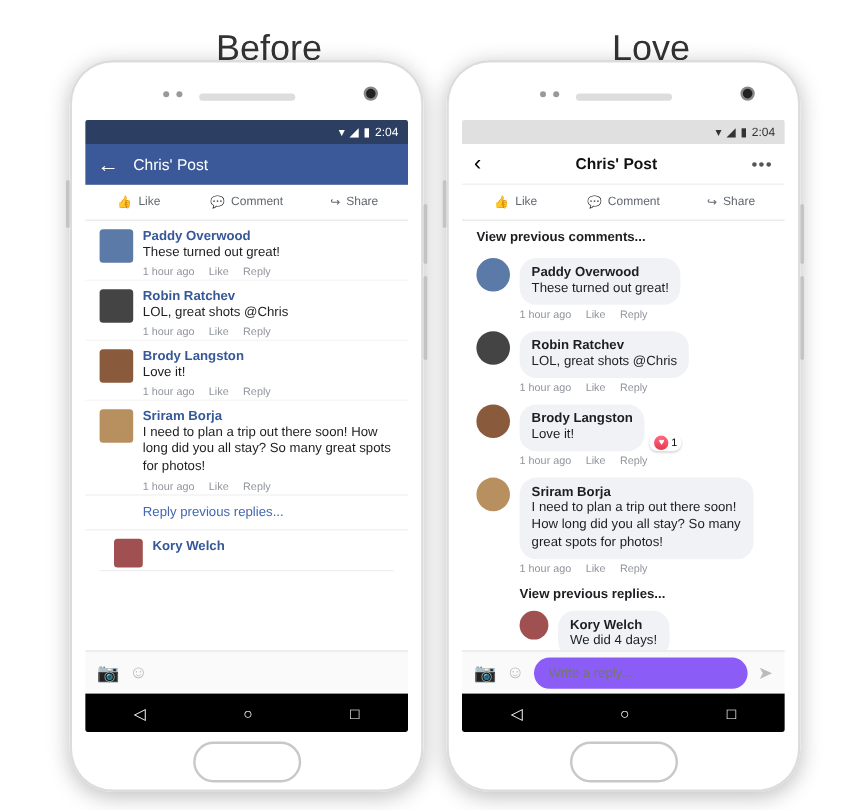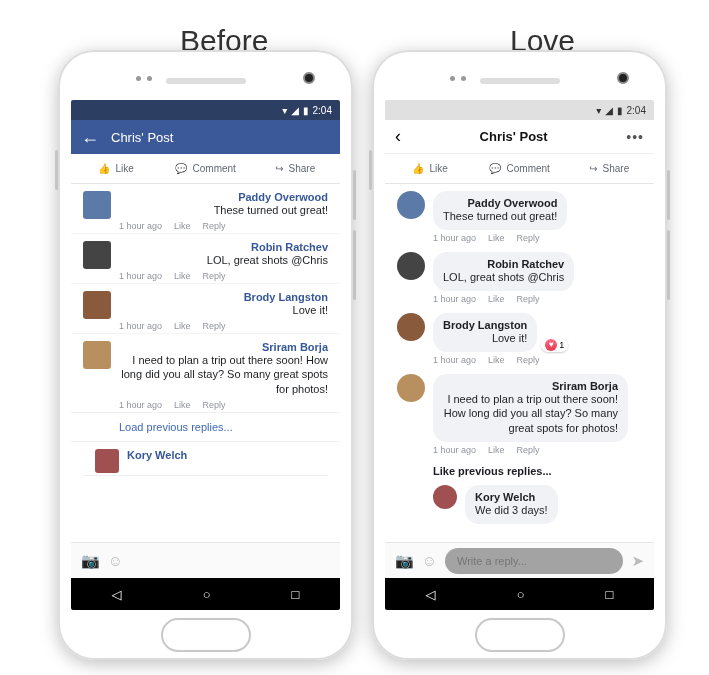--- a/index.html
+++ b/index.html
@@ -28,39 +28,39 @@
 .header-blue .back{font-size:18px;}
 .header-blue .title{font-size:13px;font-weight:500;}
 .header-light{ background:#fff; height:34px; display:flex; align-items:center; padding:0 10px; border-bottom:1px solid #eee;}
 .header-light .back{font-size:18px;color:#000;}
 .header-light .title{flex:1;text-align:center;font-size:13px;font-weight:600;color:#111;}
 .header-light .more{font-size:14px;color:#555;letter-spacing:1px;}
 .action-row{height:30px;display:flex;border-bottom:1px solid #e5e5e5;}
 .action-row .ab{flex:1;display:flex;align-items:center;justify-content:center;gap:5px;font-size:10px;color:#616770;}
 .load-link{padding:8px 12px;font-size:11px;color:#4267b2;border-bottom:1px solid #f0f0f0;}
 .load-dark{padding:8px 12px 4px;font-size:11px;color:#1c1e21;font-weight:600;}
-.comments{padding:0;text-align:right;}
+.comments{padding:0;}
 .cmt{display:flex;padding:7px 12px 2px;border-bottom:1px solid #f4f4f4;}
 .cmt:last-child{border-bottom:none;}
 .av{width:28px;height:28px;border-radius:3px;flex-shrink:0;background:#789;}
 .av.r{border-radius:50%;}
 .cmt-body{margin-left:8px;flex:1;}
 .name{font-size:11px;font-weight:600;color:#365899;}
 .name.d{color:#1c1e21;}
 .txt{font-size:11px;color:#1c1e21;line-height:1.35;}
 .meta{font-size:9px;color:#90949c;margin-top:3px;display:flex;gap:12px;}
 .meta span.act{color:#90949c;font-weight:500;}
 .bubble{display:inline-block;background:#f1f2f6;border-radius:14px;padding:6px 10px;max-width:195px;}
 .reaction{display:inline-flex;align-items:center;background:#fff;border-radius:10px;box-shadow:0 1px 2px rgba(0,0,0,.2);padding:1px 4px;font-size:9px;margin-left:4px;gap:2px;}
 .reaction .h{width:12px;height:12px;border-radius:50%;background:linear-gradient(#ff6b81,#e63950);display:flex;align-items:center;justify-content:center;color:#fff;font-size:8px;}
 .nested{margin-left:36px;}
 .composer{position:absolute;bottom:32px;left:0;right:0;height:36px;border-top:1px solid #e5e5e5;display:flex;align-items:center;padding:0 10px;gap:8px;background:#fafafa;}
 .composer .ci{color:#bbb;font-size:15px;}
 .composer input{flex:1;border:none;background:transparent;font-size:11px;outline:none;}
-.composer.new input{background:#a3a3a3;border-radius:15px;height:26px;padding:0 12px;}
+.composer.new input{background:#8b5cf6;border-radius:15px;height:26px;padding:0 12px;}
 .navbar{position:absolute;bottom:0;left:0;right:0;height:32px;background:#000;display:flex;align-items:center;justify-content:space-around;}
 .navbar .n{color:#fff;font-size:13px;}
 .partial{margin:0 12px;border-bottom:1px solid #eee;}
 .partial .av{width:24px;height:24px;}
 </style>
 </head>
 <body>
 
 <div class="stage">
   <div class="label before">Before</div>
@@ -144,21 +144,21 @@
     <div class="name">Sriram Borja</div>
     <div class="txt">I need to plan a trip out there soon! How long did you all stay? So many great spots for photos!</div>
     <div class="meta">
       <span>1 hour ago</span>
                 <span class="act">Like</span>
                 <span class="act">Reply</span>
     </div>
   </div>
           </div>
         </div>
-      <div class="load-link" style="padding-left:48px;border-top:1px solid #f0f0f0">Load previous replies...</div>
+      <div class="load-link" style="padding-left:48px;border-top:1px solid #f0f0f0">Reply previous replies...</div>
       <div class="cmt partial">
         <div class="av" style="background:#a05050"></div>
         <div class="cmt-body">
             <div class="name">Kory Welch</div>
           </div>
       </div>
       <div class="composer">
         <span class="ci">📷</span>
         <span class="ci">☺</span>
       </div>
@@ -200,20 +200,21 @@
           </div>
         <div class="ab">
             <span>💬</span>
             <span>Comment</span>
           </div>
         <div class="ab">
             <span>↪</span>
             <span>Share</span>
           </div>
       </div>
+      <div class="load-dark">View previous comments...</div>
       <div class="comments" id="after-comments">
           <div class="cmt" style="border: none;">
             <div class="av r" style="background:#5b7aa8"></div>
   <div class="cmt-body">
     <div style="display:flex;align-items:flex-end">
       <div class="bubble">
         <div class="name d">Paddy Overwood</div>
         <div class="txt">These turned out great!</div>
       </div>
     </div>
@@ -267,27 +268,27 @@
       </div>
     </div>
     <div class="meta">
       <span>1 hour ago</span>
                 <span class="act">Like</span>
                 <span class="act">Reply</span>
     </div>
   </div>
           </div>
         </div>
-      <div class="load-dark nested">Like previous replies...</div>
+      <div class="load-dark nested">View previous replies...</div>
       <div class="cmt nested" style="border:none;padding-top:4px">
         <div class="av r" style="width: 24px; height: 24px; background: rgb(160, 80, 80);" id="reply-av"></div>
         <div class="cmt-body">
           <div class="bubble">
             <div class="name d">Kory Welch</div>
-            <div class="txt">We did 3 days!</div>
+            <div class="txt">We did 4 days!</div>
           </div>
         </div>
       </div>
       <div class="composer new">
         <span class="ci">📷</span>
         <span class="ci">☺</span>
         <input placeholder="Write a reply..." style="">
         <span class="ci">➤</span>
       </div>
       <div class="navbar">

